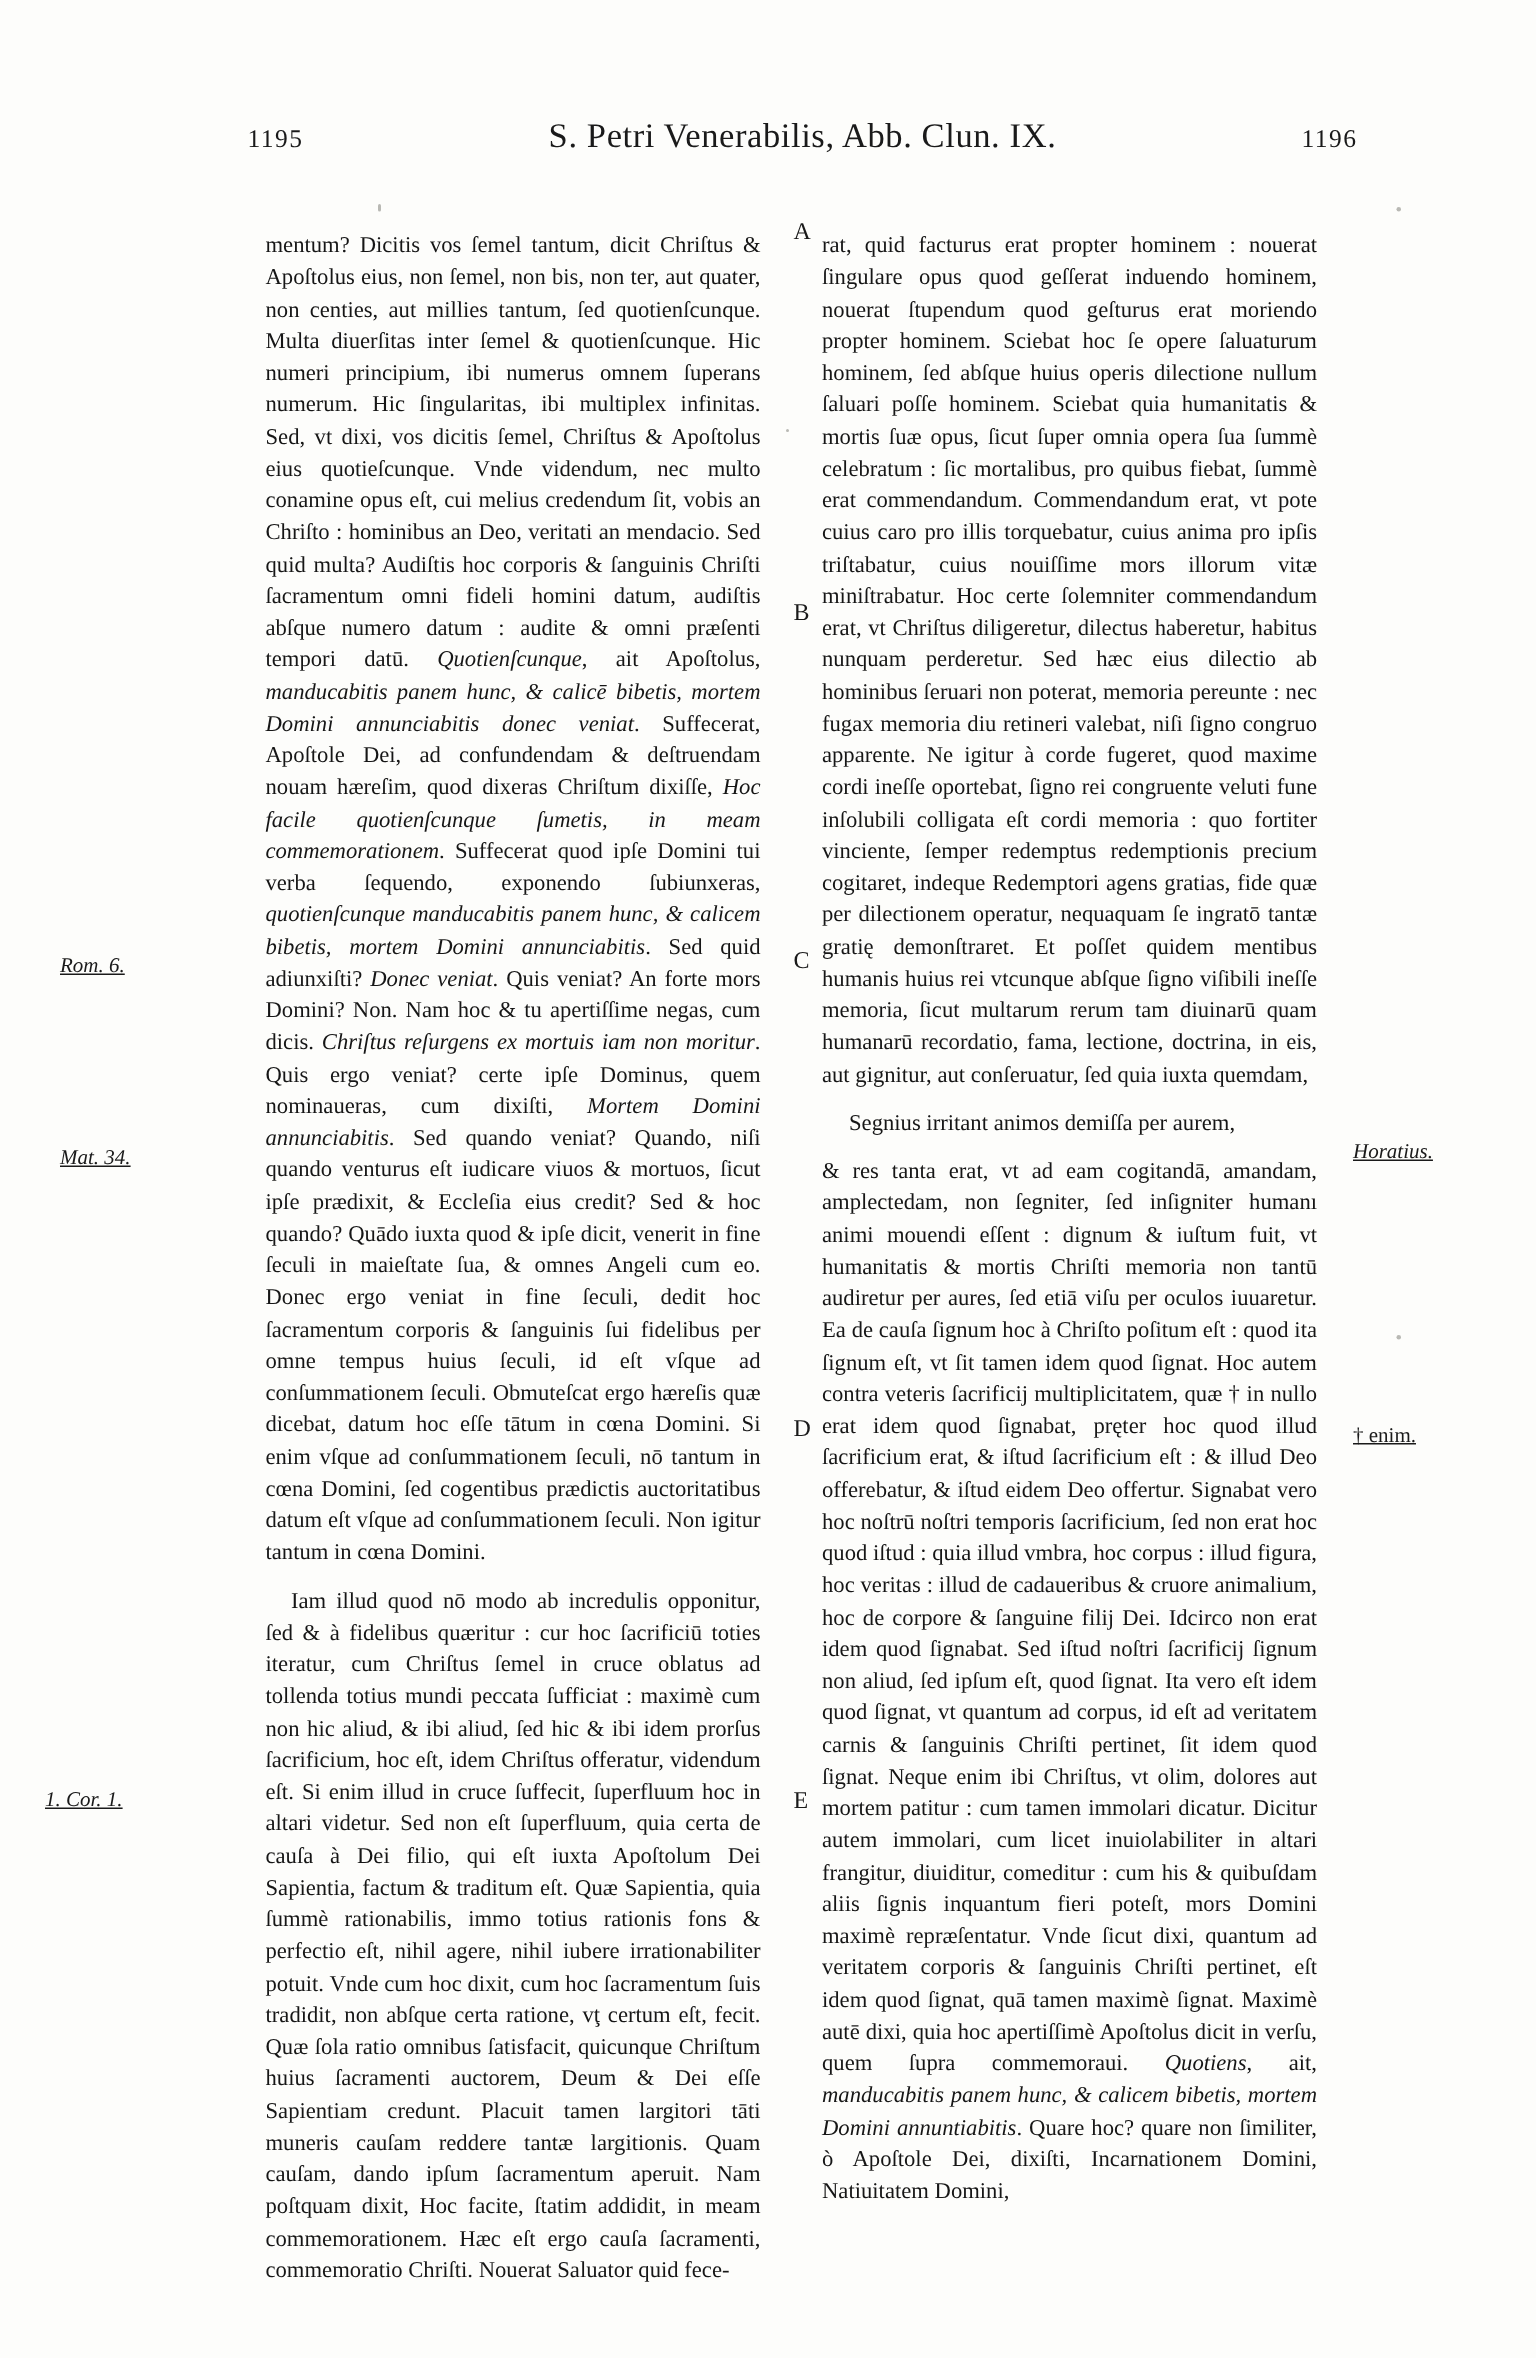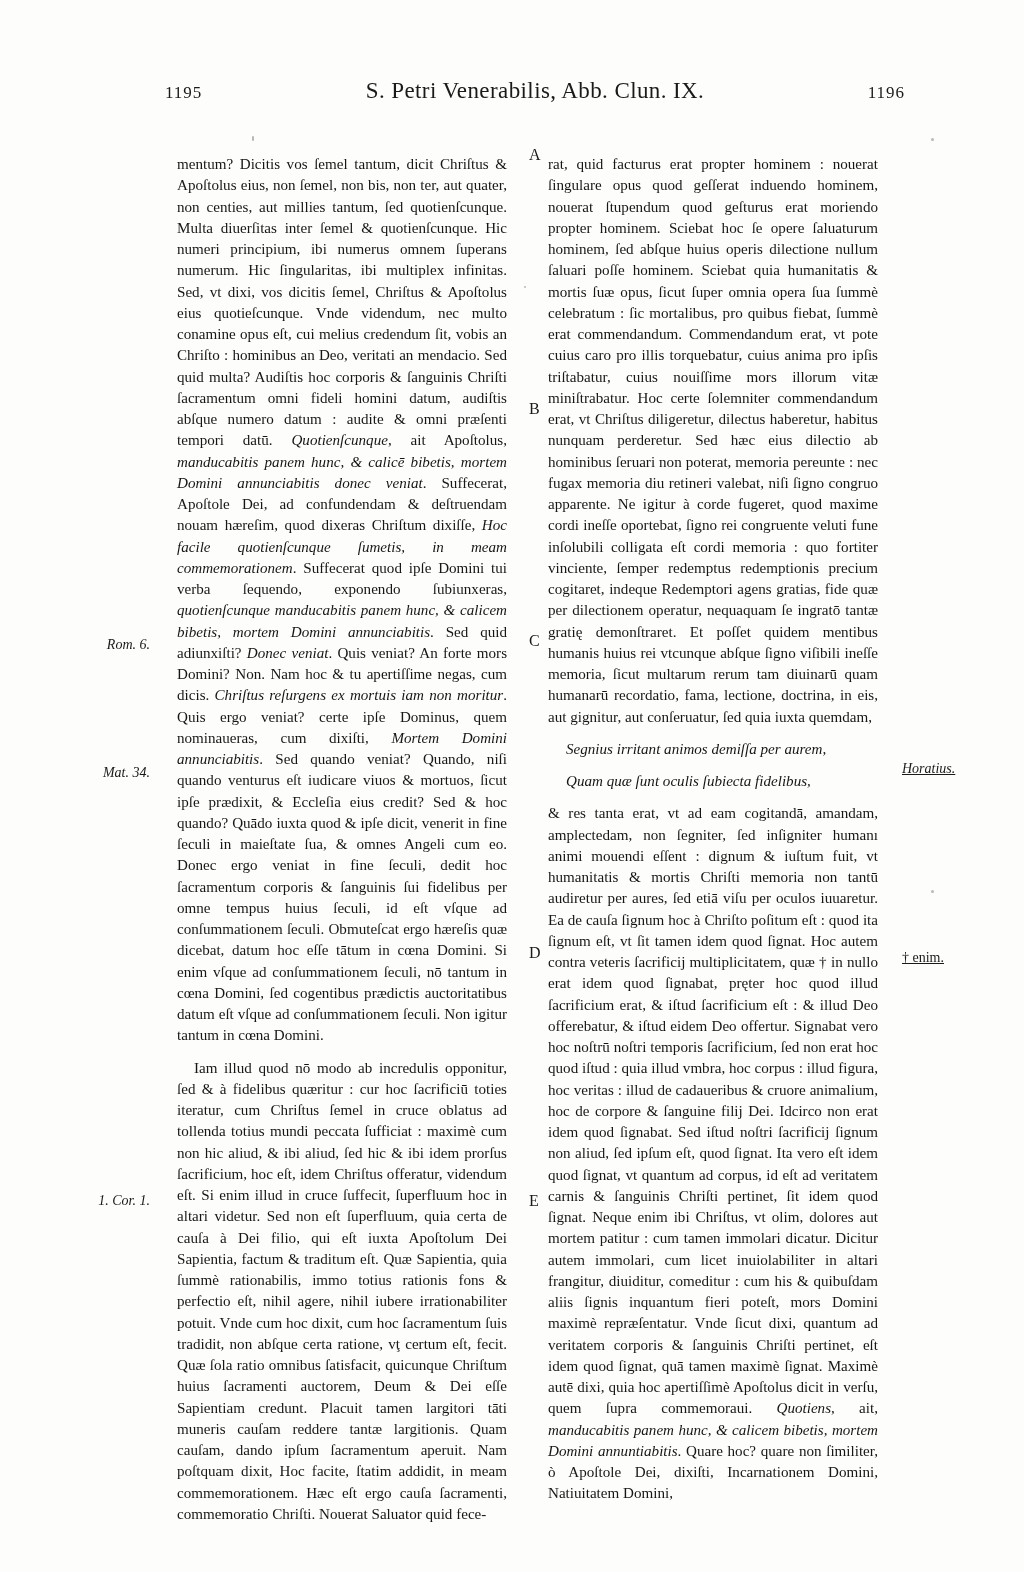--- a/index.html
+++ b/index.html
@@ -76,21 +76,20 @@
   .col p.indent {
     text-indent: 17px;
   }
 
   .ital { font-style: italic; }
 
   
   .verse {
     margin: 0;
     padding-left: 18px;
-    font-style: italic;
     line-height: 21.25px;
     text-align: left;
   }
 
   
   .section-letter {
     position: absolute;
     font-size: 16px;
     font-weight: normal;
     color: #1a1a1a;
@@ -99,21 +98,21 @@
   }
 
   
   .margin-note {
     position: absolute;
     font-size: 14px;
     font-style: italic;
     color: #1a1a1a;
     white-space: nowrap;
   }
-  .margin-left  { text-align: right; }
+  .margin-left  { text-align: left; text-decoration: underline; }
   .margin-right { text-align: left; text-decoration: underline; }
 
   
   .speck {
     position: absolute;
     background: #b9b9b4;
     border-radius: 50%;
   }
 </style>
 </head>
@@ -155,21 +154,20 @@
     <div class="col col-left">
       <p><span>mentum? Dicitis vos ſemel tantum, dicit Chriſtus &amp; Apoſtolus eius, non ſemel, non bis, non ter, aut quater, non centies, aut millies tantum, ſed quotienſcunque. Multa diuerſitas inter ſemel &amp; quotienſcunque. Hic numeri principium, ibi numerus omnem ſuperans numerum. Hic ſingularitas, ibi multiplex infinitas. Sed, vt dixi, vos dicitis ſemel, Chriſtus &amp; Apoſtolus eius quotieſcunque. Vnde videndum, nec multo conamine opus eſt, cui melius credendum ſit, vobis an Chriſto : hominibus an Deo, veritati an mendacio. Sed quid multa? Audiſtis hoc corporis &amp; ſanguinis Chriſti ſacramentum omni fideli homini datum, audiſtis abſque numero datum : audite &amp; omni præſenti tempori datū. </span><span class="ital">Quotienſcunque</span><span>, ait Apoſtolus, </span><span class="ital">manducabitis panem hunc, &amp; calicē bibetis, mortem Domini annunciabitis donec veniat</span><span>. Suffecerat, Apoſtole Dei, ad confundendam &amp; deſtruendam nouam hæreſim, quod dixeras Chriſtum dixiſſe, </span><span class="ital">Hoc facile quotienſcunque ſumetis, in meam commemorationem</span><span>. Suffecerat quod ipſe Domini tui verba ſequendo, exponendo ſubiunxeras, </span><span class="ital">quotienſcunque manducabitis panem hunc, &amp; calicem bibetis, mortem Domini annunciabitis</span><span>. Sed quid adiunxiſti? </span><span class="ital">Donec veniat</span><span>. Quis veniat? An forte mors Domini? Non. Nam hoc &amp; tu apertiſſime negas, cum dicis. </span><span class="ital">Chriſtus reſurgens ex mortuis iam non moritur</span><span>. Quis ergo veniat? certe ipſe Dominus, quem nominaueras, cum dixiſti, </span><span class="ital">Mortem Domini annunciabitis</span><span>. Sed quando veniat? Quando, niſi quando venturus eſt iudicare viuos &amp; mortuos, ſicut ipſe prædixit, &amp; Eccleſia eius credit? Sed &amp; hoc quando? Quādo iuxta quod &amp; ipſe dicit, venerit in fine ſeculi in maieſtate ſua, &amp; omnes Angeli cum eo. Donec ergo veniat in fine ſeculi, dedit hoc ſacramentum corporis &amp; ſanguinis ſui fidelibus per omne tempus huius ſeculi, id eſt vſque ad conſummationem ſeculi. Obmuteſcat ergo hæreſis quæ dicebat, datum hoc eſſe tātum in cœna Domini. Si enim vſque ad conſummationem ſeculi, nō tantum in cœna Domini, ſed cogentibus prædictis auctoritatibus datum eſt vſque ad conſummationem ſeculi. Non igitur tantum in cœna Domini.</span></p>
 
       <p class="indent">Iam illud quod nō modo ab incredulis opponitur, ſed &amp; à fidelibus quæritur : cur hoc ſacrificiū toties iteratur, cum Chriſtus ſemel in cruce oblatus ad tollenda totius mundi peccata ſufficiat : maximè cum non hic aliud, &amp; ibi aliud, ſed hic &amp; ibi idem prorſus ſacrificium, hoc eſt, idem Chriſtus offeratur, videndum eſt. Si enim illud in cruce ſuffecit, ſuperfluum hoc in altari videtur. Sed non eſt ſuperfluum, quia certa de cauſa à Dei filio, qui eſt iuxta Apoſtolum Dei Sapientia, factum &amp; traditum eſt. Quæ Sapientia, quia ſummè rationabilis, immo totius rationis fons &amp; perfectio eſt, nihil agere, nihil iubere irrationabiliter potuit. Vnde cum hoc dixit, cum hoc ſacramentum ſuis tradidit, non abſque certa ratione, vţ certum eſt, fecit. Quæ ſola ratio omnibus ſatisfacit, quicunque Chriſtum huius ſacramenti auctorem, Deum &amp; Dei eſſe Sapientiam credunt. Placuit tamen largitori tāti muneris cauſam reddere tantæ largitionis. Quam cauſam, dando ipſum ſacramentum aperuit. Nam poſtquam dixit, Hoc facite, ſtatim addidit, in meam commemorationem. Hæc eſt ergo cauſa ſacramenti, commemoratio Chriſti. Nouerat Saluator quid fece-</p>
     </div>
 
     <div class="col col-right">
       <p>rat, quid facturus erat propter hominem : nouerat ſingulare opus quod geſſerat induendo hominem, nouerat ſtupendum quod geſturus erat moriendo propter hominem. Sciebat hoc ſe opere ſaluaturum hominem, ſed abſque huius operis dilectione nullum ſaluari poſſe hominem. Sciebat quia humanitatis &amp; mortis ſuæ opus, ſicut ſuper omnia opera ſua ſummè celebratum : ſic mortalibus, pro quibus fiebat, ſummè erat commendandum. Commendandum erat, vt pote cuius caro pro illis torquebatur, cuius anima pro ipſis triſtabatur, cuius nouiſſime mors illorum vitæ miniſtrabatur. Hoc certe ſolemniter commendandum erat, vt Chriſtus diligeretur, dilectus haberetur, habitus nunquam perderetur. Sed hæc eius dilectio ab hominibus ſeruari non poterat, memoria pereunte : nec fugax memoria diu retineri valebat, niſi ſigno congruo apparente. Ne igitur à corde fugeret, quod maxime cordi ineſſe oportebat, ſigno rei congruente veluti fune inſolubili colligata eſt cordi memoria : quo fortiter vinciente, ſemper redemptus redemptionis precium cogitaret, indeque Redemptori agens gratias, fide quæ per dilectionem operatur, nequaquam ſe ingratō tantæ gratię demonſtraret. Et poſſet quidem mentibus humanis huius rei vtcunque abſque ſigno viſibili ineſſe memoria, ſicut multarum rerum tam diuinarū quam humanarū recordatio, fama, lectione, doctrina, in eis, aut gignitur, aut conſeruatur, ſed quia iuxta quemdam,</p>
 
       <p class="verse">Segnius irritant animos demiſſa per aurem,</p>
-      <p class="verse">Quam quæ ſunt oculis ſubiecta fidelibus,</p>
 
       <p><span>&amp; res tanta erat, vt ad eam cogitandā, amandam, amplectedam, non ſegniter, ſed inſigniter humanı animi mouendi eſſent : dignum &amp; iuſtum fuit, vt humanitatis &amp; mortis Chriſti memoria non tantū audiretur per aures, ſed etiā viſu per oculos iuuaretur. Ea de cauſa ſignum hoc à Chriſto poſitum eſt : quod ita ſignum eſt, vt ſit tamen idem quod ſignat. Hoc autem contra veteris ſacrificij multiplicitatem, quæ † in nullo erat idem quod ſignabat, pręter hoc quod illud ſacrificium erat, &amp; iſtud ſacrificium eſt : &amp; illud Deo offerebatur, &amp; iſtud eidem Deo offertur. Signabat vero hoc noſtrū noſtri temporis ſacrificium, ſed non erat hoc quod iſtud : quia illud vmbra, hoc corpus : illud figura, hoc veritas : illud de cadaueribus &amp; cruore animalium, hoc de corpore &amp; ſanguine filij Dei. Idcirco non erat idem quod ſignabat. Sed iſtud noſtri ſacrificij ſignum non aliud, ſed ipſum eſt, quod ſignat. Ita vero eſt idem quod ſignat, vt quantum ad corpus, id eſt ad veritatem carnis &amp; ſanguinis Chriſti pertinet, ſit idem quod ſignat. Neque enim ibi Chriſtus, vt olim, dolores aut mortem patitur : cum tamen immolari dicatur. Dicitur autem immolari, cum licet inuiolabiliter in altari frangitur, diuiditur, comeditur : cum his &amp; quibuſdam aliis ſignis inquantum fieri poteſt, mors Domini maximè repræſentatur. Vnde ſicut dixi, quantum ad veritatem corporis &amp; ſanguinis Chriſti pertinet, eſt idem quod ſignat, quā tamen maximè ſignat. Maximè autē dixi, quia hoc apertiſſimè Apoſtolus dicit in verſu, quem ſupra commemoraui. </span><span class="ital">Quotiens</span><span>, ait, </span><span class="ital">manducabitis panem hunc, &amp; calicem bibetis, mortem Domini annuntiabitis</span><span>. Quare hoc? quare non ſimiliter, ò Apoſtole Dei, dixiſti, Incarnationem Domini, Natiuitatem Domini,</span></p>
     </div>
   </div>
 
   <div class="speck" style="left:252px; top:136px; width:2px; height:5px; border-radius:1px;"></div>
   <div class="speck" style="left:931px; top:138px; width:3px; height:3px;"></div>
   <div class="speck" style="left:931px; top:890px; width:3px; height:3px;"></div>
   <div class="speck" style="left:524px; top:286px; width:2px; height:2px;"></div>
 </div>

